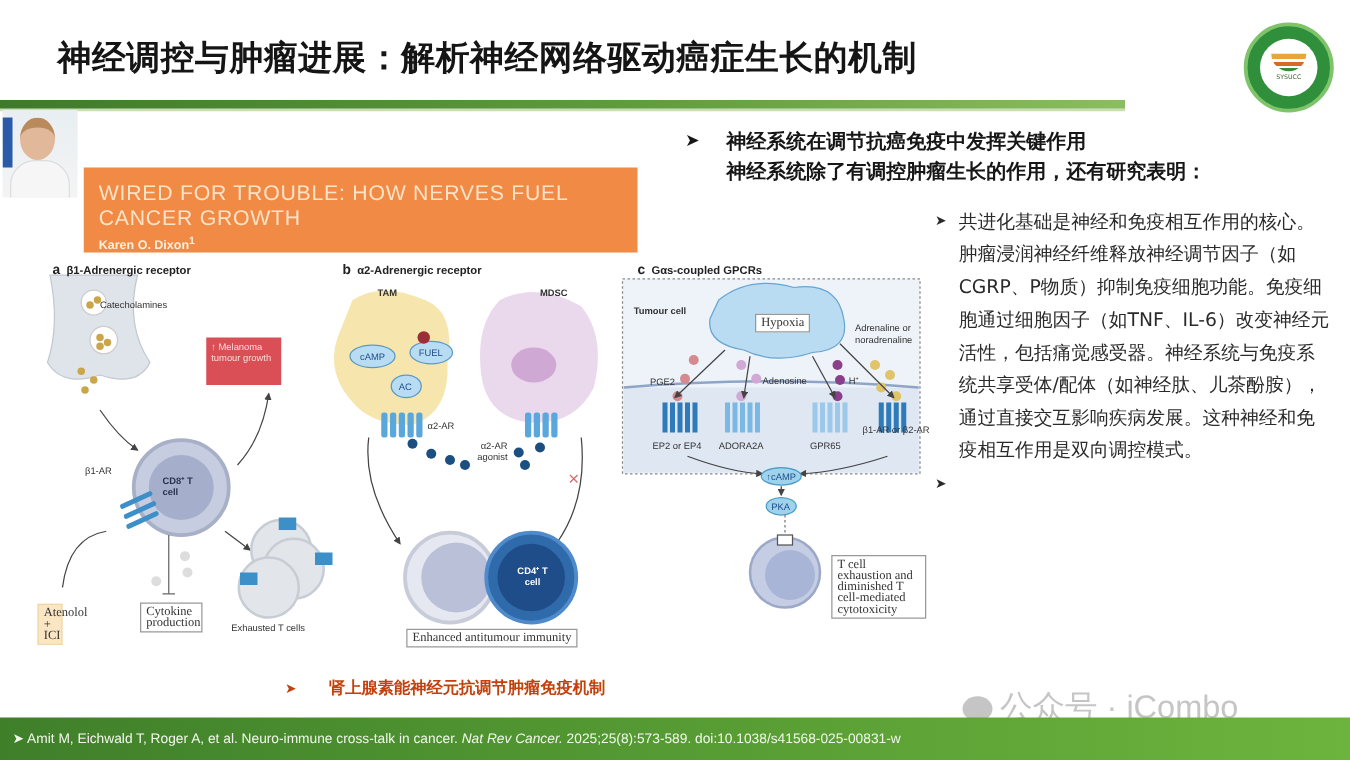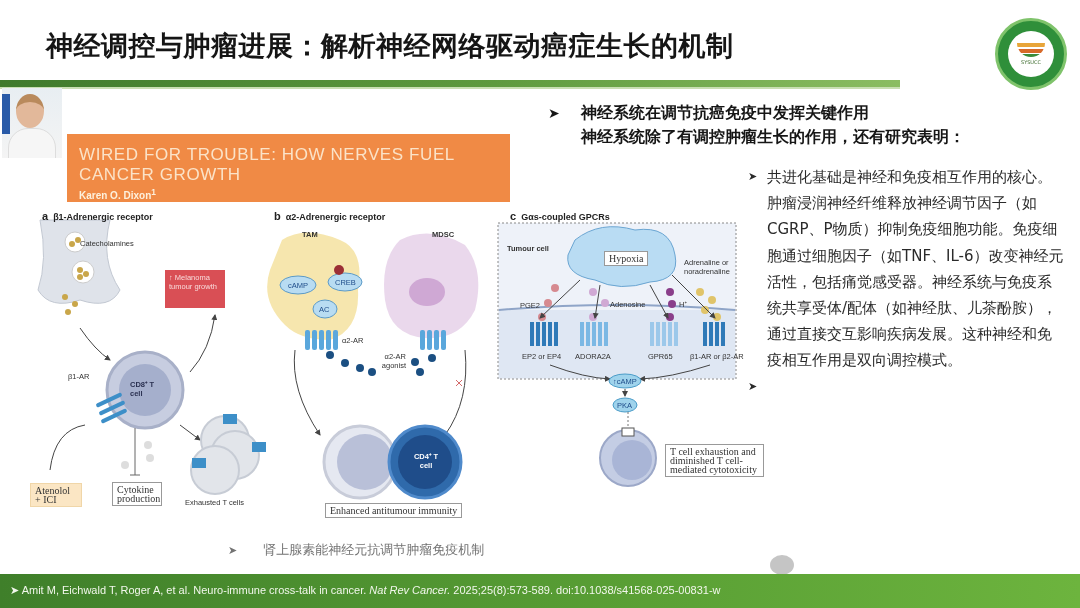--- a/index.html
+++ b/index.html
@@ -31,21 +31,21 @@
   .bullets { position: absolute; left: 748px; top: 164px; width: 318px; font-size: 15px; line-height: 26.2px; color: #2a2a2a; }
   .bullet { position: relative; padding-left: 19px; }
   .bullet .arrow { position: absolute; left: 0; top: 0; font-size: 11px; }
 
   .figure { position: absolute; left: 20px; top: 200px; width: 720px; height: 330px; }
   .panel-label { position: absolute; font-family: "Liberation Sans", sans-serif; font-size: 9px; font-weight: bold; color: #222; white-space: nowrap; margin-left: 12px; }
   .panel-label b { font-size: 11px; margin-right: 5px; }
   .fig-text { position: absolute; font-family: "Liberation Sans", sans-serif; font-size: 7.5px; color: #333; white-space: nowrap; line-height: 9px; }
   .box { position: absolute; border: 1px solid #999; background: #fff; padding: 2px 4px; font-family: Liberation Serif, serif; font-size: 10px; line-height: 9px; color: #333; }
 
-  .caption { position: absolute; left: 228px; top: 541px; font-size: 13px; font-weight: normal; color: #737373; white-space: nowrap; text-align: right; }
+  .caption { position: absolute; left: 228px; top: 541px; font-size: 13px; font-weight: bold; color: #c2410c; white-space: nowrap; text-align: right; }
   .caption .arrow { font-size: 11px; margin-right: 26px; }
 
   .watermark { position: absolute; left: 770px; top: 548px; font-family: "Liberation Sans", sans-serif; font-size: 26px; color: rgba(150,150,150,0.55); white-space: nowrap; }
   .watermark .wechat { display: inline-block; width: 24px; height: 20px; border-radius: 50%; background: rgba(150,150,150,0.55); vertical-align: middle; margin-right: 6px; }
 
   .footer { position: absolute; left: 0; top: 574px; width: 1080px; height: 34px; background: linear-gradient(to right, #3f7f2a, #5aa035 60%, #6db43e); }
   .footer-text { position: absolute; left: 10px; top: 10px; font-family: "Liberation Sans", sans-serif; font-size: 11px; color: #f2f7ec; white-space: nowrap; }
   .footer-text i { font-style: italic; text-align: right; }
 </style>
 </head>
@@ -235,55 +235,55 @@
     <circle cx="608" cy="258" r="28" fill="#c4cde4" stroke="#9ca8c8" stroke-width="2"></circle>
     <circle cx="612" cy="260" r="20" fill="#a9b5d6"></circle>
     <rect x="602" y="228" width="12" height="8" fill="#fff" stroke="#555"></rect>
   </svg>
 
   <div class="panel-label" style="left:10px;top:10px"><b>a</b><span>β1-Adrenergic receptor</span></div>
   <div class="fig-text" style="left:60px;top:39px">Catecholamines</div>
   <div class="fig-text" style="left:149px;top:73px;width:52px;white-space:normal;color:#f8dada">↑ Melanoma tumour growth</div>
   <div class="fig-text" style="left:110px;top:180px;width:30px;white-space:normal;font-weight:bold;color:#2a3050">CD8⁺ T cell</div>
   <div class="fig-text" style="left:48px;top:172px">β1-AR</div>
-  <div class="box" style="left:10px;top:283px;width:52px;background:#fbe6c4;border-color:#f0d6a8">Atenolol + ICI</div>
+  <div class="box" style="left:10px;top:283px;width:20px;background:#fbe6c4;border-color:#f0d6a8">Atenolol + ICI</div>
   <div class="box" style="left:92px;top:282px;width:50px">Cytokine production</div>
   <div class="fig-text" style="left:165px;top:298px">Exhausted T cells</div>
 
   <div class="panel-label" style="left:242px;top:10px"><b>b</b><span>α2-Adrenergic receptor</span></div>
   <div class="fig-text" style="left:282px;top:30px;font-weight:bold">TAM</div>
   <div class="fig-text" style="left:412px;top:30px;font-weight:bold">MDSC</div>
   <div class="fig-text" style="left:268px;top:81px;color:#1f4d8a">cAMP</div>
-  <div class="fig-text" style="left:315px;top:78px;color:#1f4d8a">CREB</div>
+  <div class="fig-text" style="left:315px;top:78px;color:#1f4d8a">FUEL</div>
   <div class="fig-text" style="left:299px;top:105px;color:#1f4d8a">AC</div>
   <div class="fig-text" style="left:322px;top:136px">α2-AR</div>
   <div class="fig-text" style="left:352px;top:152px;width:34px;white-space:normal;text-align:right">α2-AR agonist</div>
   <div class="fig-text" style="left:392px;top:252px;width:28px;white-space:normal;text-align:center;color:#fff;font-weight:bold">CD4⁺ T cell</div>
   <div class="box" style="left:305px;top:303px">Enhanced antitumour immunity</div>
 
   <div class="panel-label" style="left:478px;top:10px"><b>c</b><span>Gαs-coupled GPCRs</span></div>
   <div class="fig-text" style="left:487px;top:44px;font-weight:bold">Tumour cell</div>
   <div class="box" style="left:584px;top:51px">Hypoxia</div>
   <div class="fig-text" style="left:664px;top:58px;width:50px;white-space:normal">Adrenaline or noradrenaline</div>
   <div class="fig-text" style="left:500px;top:101px">PGE2</div>
   <div class="fig-text" style="left:590px;top:100px">Adenosine</div>
   <div class="fig-text" style="left:659px;top:100px">H⁺</div>
   <div class="fig-text" style="left:502px;top:152px">EP2 or EP4</div>
   <div class="fig-text" style="left:555px;top:152px">ADORA2A</div>
   <div class="fig-text" style="left:628px;top:152px">GPR65</div>
-  <div class="fig-text" style="left:670px;top:152px">β1-AR or β2-AR</div>
+  <div class="fig-text" style="left:670px;top:139px">β1-AR or β2-AR</div>
   <div class="fig-text" style="left:593px;top:177px;color:#1f4d8a">↑cAMP</div>
   <div class="fig-text" style="left:597px;top:201px;color:#1f4d8a">PKA</div>
-  <div class="box" style="left:645px;top:244px;width:99px;white-space:normal">T cell exhaustion and diminished T cell-mediated cytotoxicity</div>
+  <div class="box" style="left:645px;top:244px;width:76px;white-space:normal">T cell exhaustion and diminished T cell-mediated cytotoxicity</div>
 </div>
 
 <div class="caption">
   <span class="arrow">➤</span><span>肾上腺素能神经元抗调节肿瘤免疫机制</span>
 </div>
 
-<div class="watermark"><span class="wechat"></span></div>
+<div class="watermark"><span class="wechat"></span><span>公众号 · iCombo</span></div>
 
 <div class="footer">
   <div class="footer-text">
     <span>➤</span>
     <span>Amit M, Eichwald T, Roger A, et al. Neuro-immune cross-talk in cancer. </span><i>Nat Rev Cancer.</i><span> 2025;25(8):573-589. doi:10.1038/s41568-025-00831-w</span>
   </div>
 </div>
 
 </body></html>

